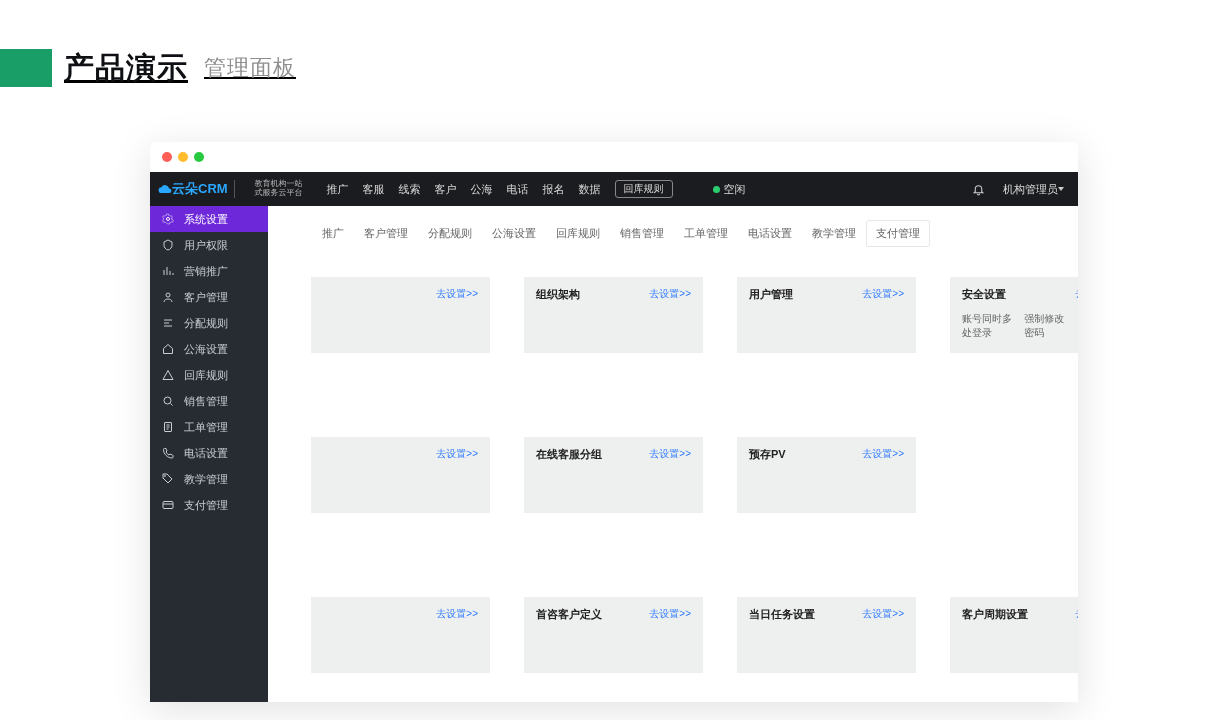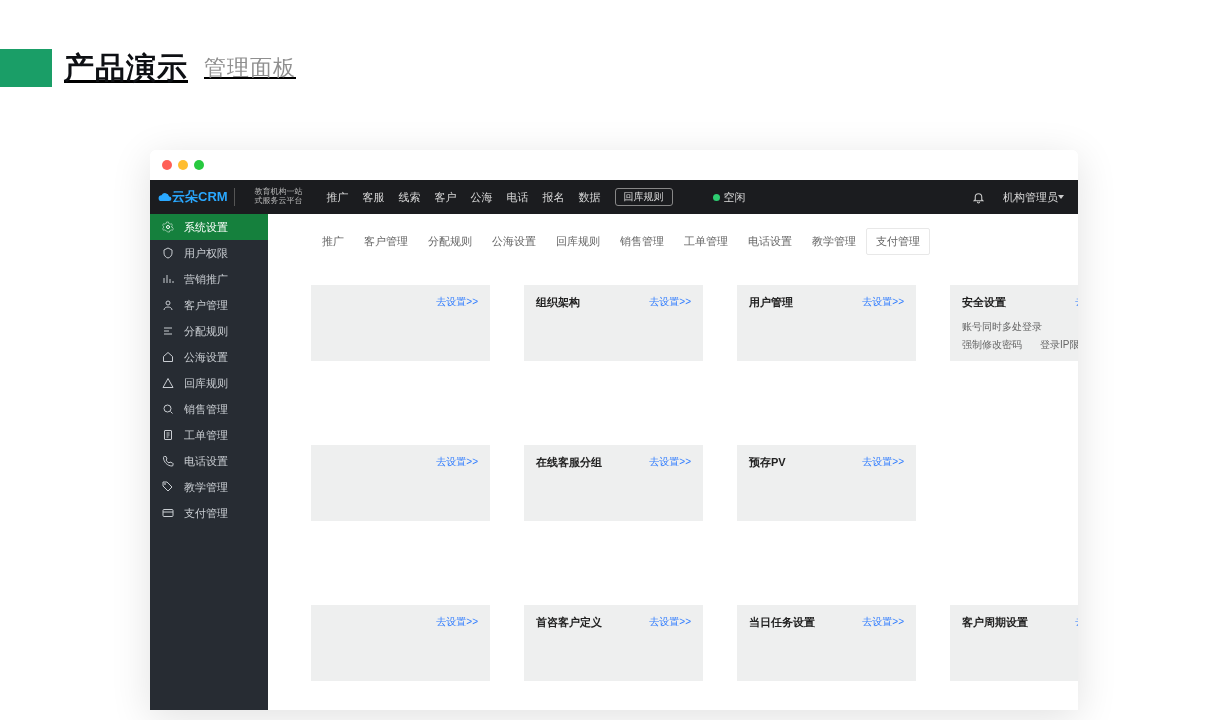--- a/index.html
+++ b/index.html
@@ -38,21 +38,21 @@
   .page-title .title-sub {
     font-size: 22px;
     color: #8f8f8f;
     letter-spacing: 1px;
   }
 
   
   .app-window {
     position: absolute;
     left: 150px;
-    top: 150px;
+    top: 142px;
     width: 928px;
     height: 560px;
     background: #fff;
     box-shadow: 0 8px 40px rgba(0,0,0,0.12);
     border-radius: 6px 6px 0 0;
     overflow: hidden;
   }
   .window-chrome {
     height: 30px;
     background: #fff;
@@ -114,21 +114,21 @@
   }
   .sidebar-item {
     height: 26px;
     display:flex;
     align-items:center;
     padding-left: 12px;
     gap: 10px;
     cursor: pointer;
   }
   .sidebar-item.active {
-    background: #15803d;
+    background: #6d28d9;
     color: #fff;
   }
   .sidebar-item .icon { width:12px; height:12px; display:flex; align-items:center; justify-content:center; flex:0 0 12px;}
   .sidebar-item .icon svg { display:block; }
 
   
   .content {
     position:absolute;
     left:118px;
     top:64px;
@@ -169,21 +169,21 @@
   }
   .card .card-title { font-weight:600; color:#222;}
   .card .card-link {
     position:absolute;
     right:12px;
     top:10px;
     color:#2f7cff;
     font-size:10px;
     cursor:pointer;
   }
-  .card .detail { font-size:10px; color:#666; margin-top:10px; display:flex; flex-direction:column; gap:4px;}
+  .card .detail { font-size:10px; color:#666; margin-top:10px; display:flex; flex-direction:row; gap:4px;}
   .card .detail-row { display:flex; gap:18px;}
   
   .card.col0 { position:relative; }
   .card.col0 .card-title { visibility:hidden; } 
 
   
 </style>
 </head>
 <body>
 

